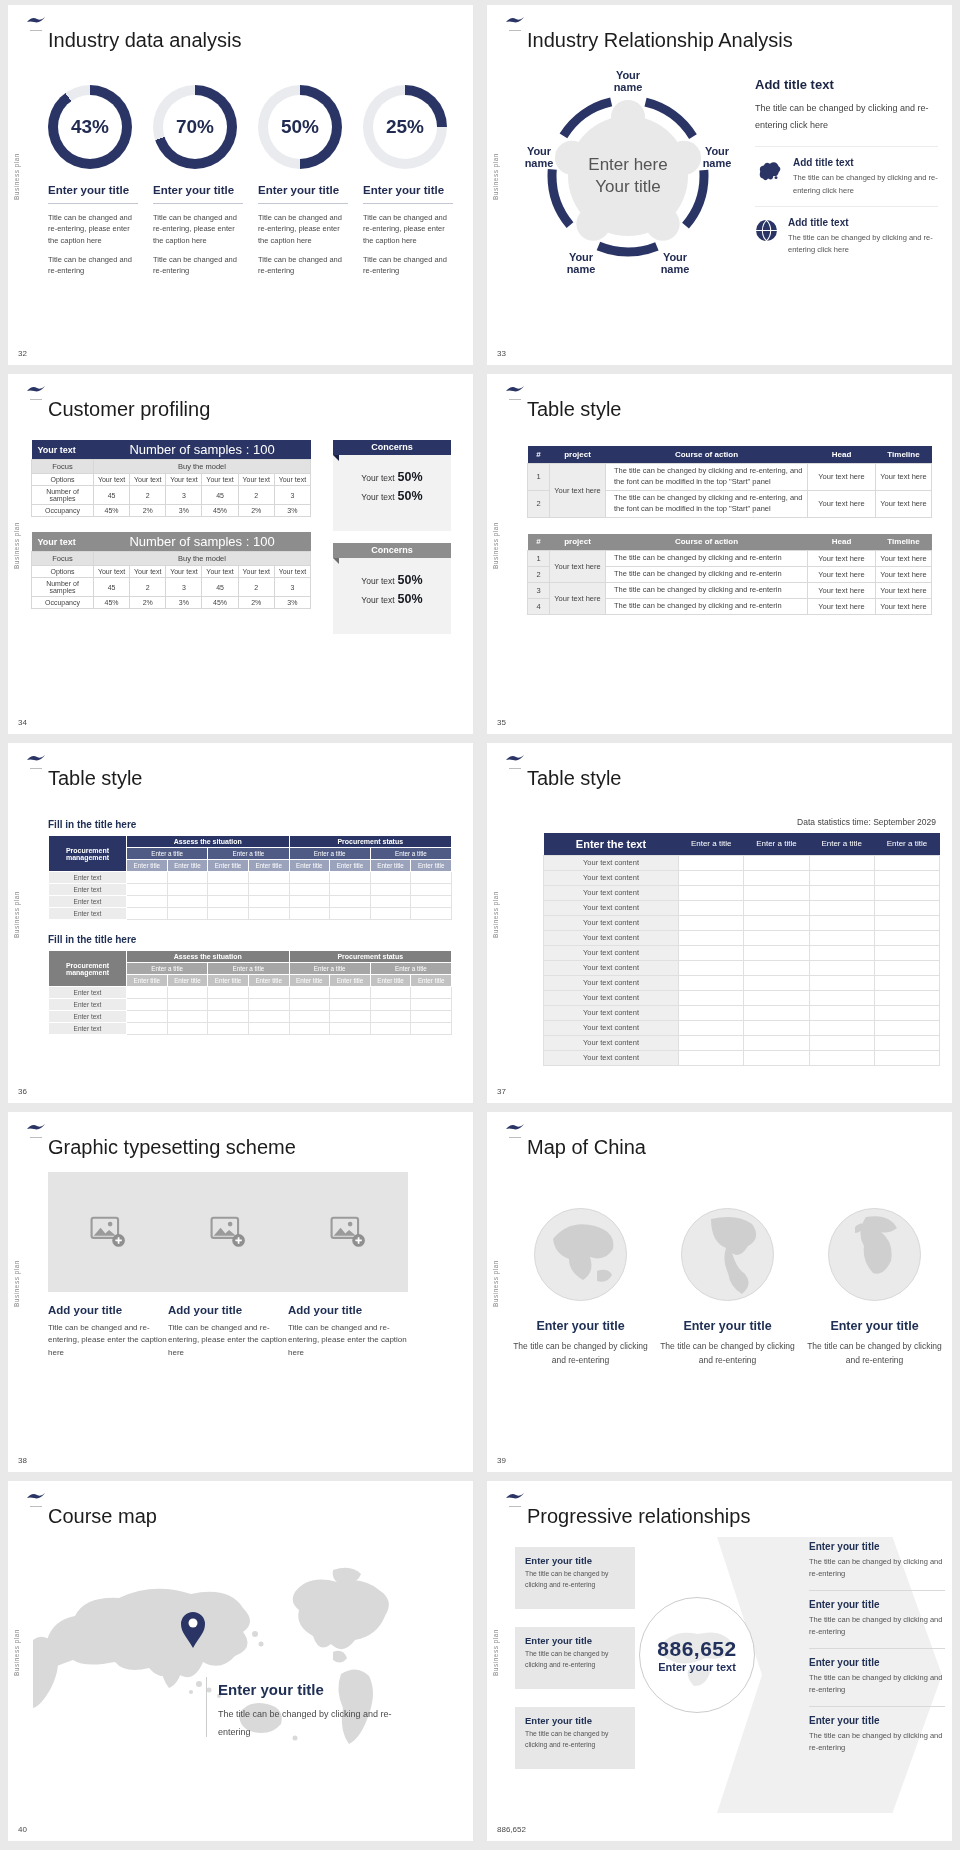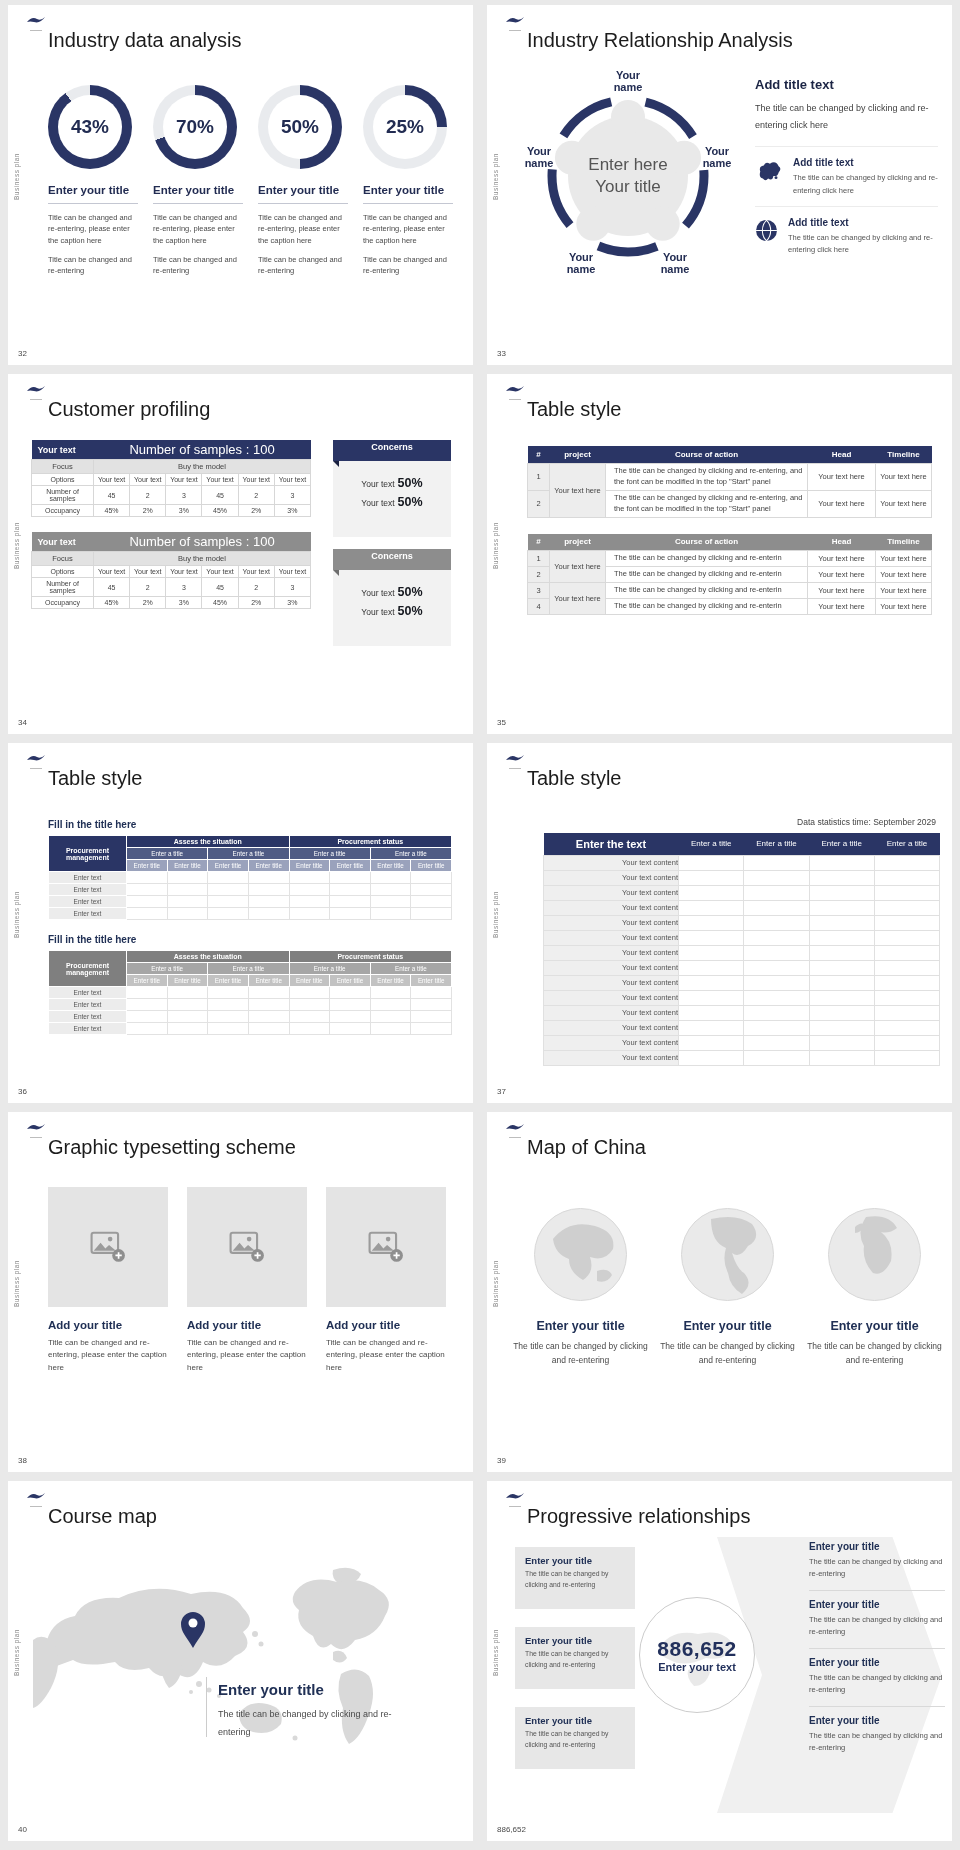--- a/index.html
+++ b/index.html
@@ -47,21 +47,21 @@
   .cp{border-collapse:collapse;width:280px;table-layout:fixed;font-size:7px;color:#444;margin-bottom:15px}
   .cp td{border:1px solid #d7d7d7;text-align:center;padding:2px 1px}
   .cp .cph td{border:none;color:#fff;height:17px}
   .cp-navy .cph td{background:var(--navy)}
   .cp-gray .cph td{background:var(--grayh)}
   .cph-l{font-weight:700;font-size:9px;text-align:left!important;padding-left:6px!important}
   .cph-r{font-size:13px}
   .cp .cps td{background:#e2e2e2;font-size:7.5px;height:12px}
   .s34-right{margin-left:22px}
   .concern{width:118px;margin-bottom:12px}
-  .concern-head{position:relative;height:21px;line-height:15px;text-align:center;color:#fff;font-weight:700;font-size:9px}
+  .concern-head{position:relative;height:15px;line-height:15px;text-align:center;color:#fff;font-weight:700;font-size:9px}
   .concern-navy .concern-head{background:var(--navy)}
   .concern-gray .concern-head{background:var(--grayh)}
   .concern-head::after{content:"";position:absolute;left:0;top:100%;width:0;height:0;border-top:6px solid #1a2140;border-left:6px solid transparent}
   .concern-gray .concern-head::after{border-top-color:#6e6e6e}
   .concern-body{background:#f2f2f2;height:76px;padding-top:15px}
   .concern-line{text-align:center;font-size:8.5px;color:#333;margin-bottom:5px}
   .concern-line b{font-size:12.5px;font-weight:600;color:#15181f;margin-left:3px}
 
   
   .s35-wrap{position:absolute;left:40px;top:72px}
@@ -90,24 +90,24 @@
   .t36-gray .h3t{background:var(--gray3)}
   .t36 .rl{background:#ececec;color:#555;font-size:6.5px}
   .t36 .empty{background:#fff;border:1px solid #e2e2e2}
 
   
   .note37{position:absolute;right:16px;top:74px;font-size:8.5px;color:#444}
   .t37{position:absolute;left:56px;top:90px;border-collapse:collapse;width:397px;table-layout:fixed}
   .t37 th{background:var(--navy);color:#fff;height:22px;font-weight:400;font-size:8px;padding:0}
   .t37 th.first{font-size:11px;font-weight:700}
   .t37 td{height:15px;border:1px solid #e0e0e0;background:#fff;padding:0}
-  .t37 td.rl{background:#efefef;color:#555;font-size:7.5px;text-align:right}
+  .t37 td.rl{background:#efefef;color:#555;font-size:7.5px;text-align:center}
 
   
-  .g38{position:absolute;left:40px;top:75px;display:flex;gap:19px}
+  .g38{position:absolute;left:40px;top:60px;display:flex;}
   .g38 .gcol{width:120px}
   .pbox{width:120px;height:120px;background:#e4e4e4;display:flex;align-items:center;justify-content:center}
   .g38 h4{margin:12px 0 6px;font-size:11.5px;font-weight:700;color:#203055}
   .g38 p{margin:0;font-size:8px;line-height:1.55;color:var(--cap)}
 
   
   .g39{position:absolute;left:26px;top:95px;display:flex;gap:12px;text-align:center}
   .g39 .gcol{width:135px}
   .g39 h4{margin:13px 0 6px;font-size:12.5px;font-weight:700;color:#203055}
   .g39 p{margin:0;font-size:8.5px;line-height:1.7;color:var(--cap)}

